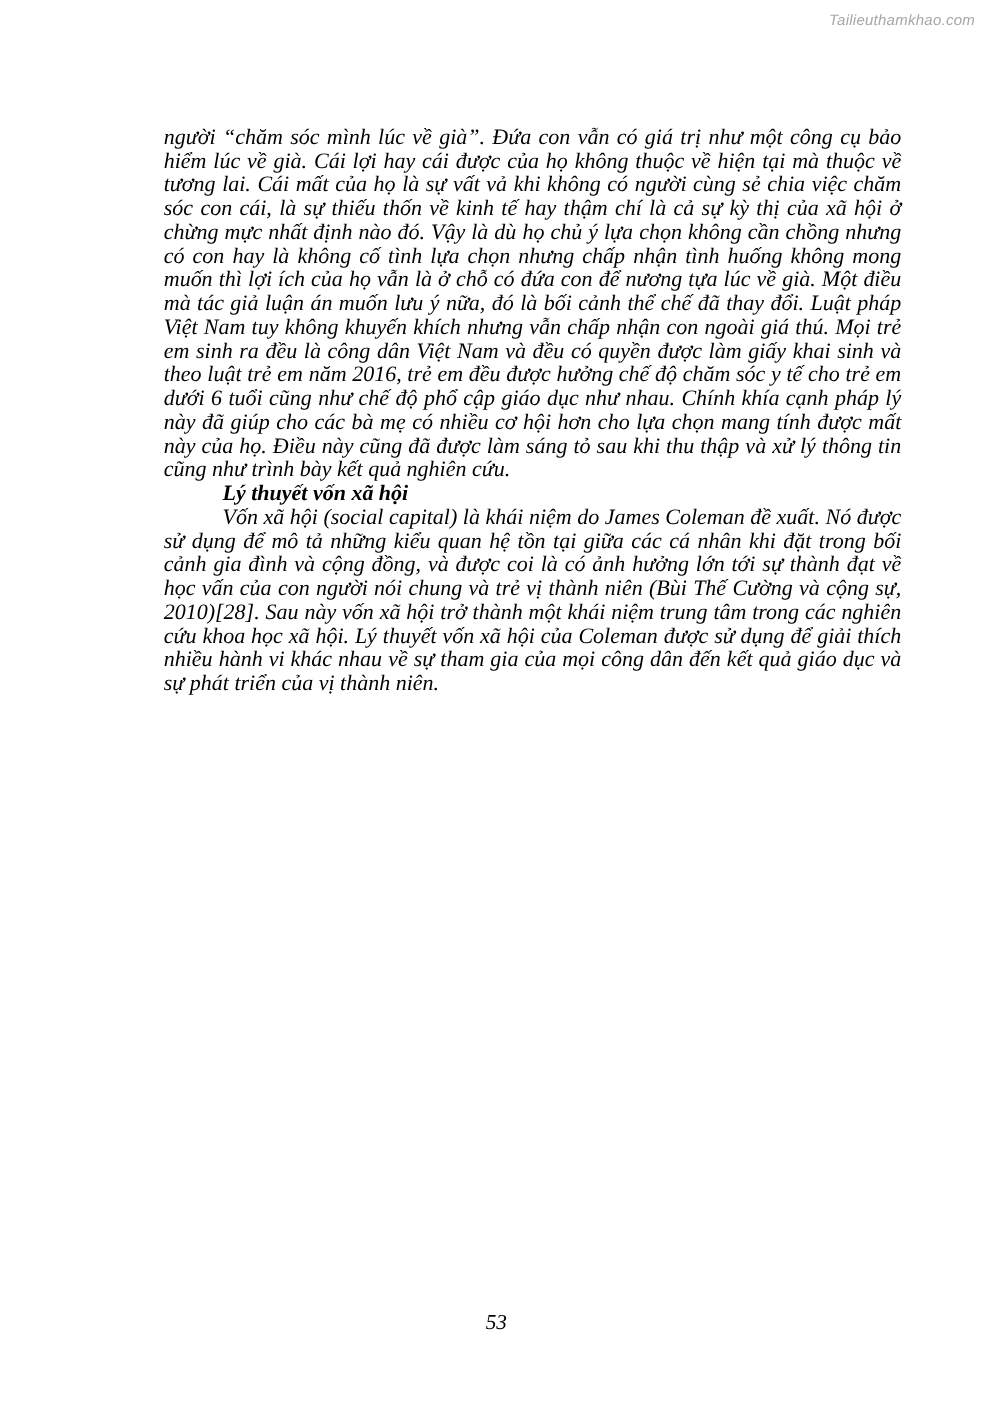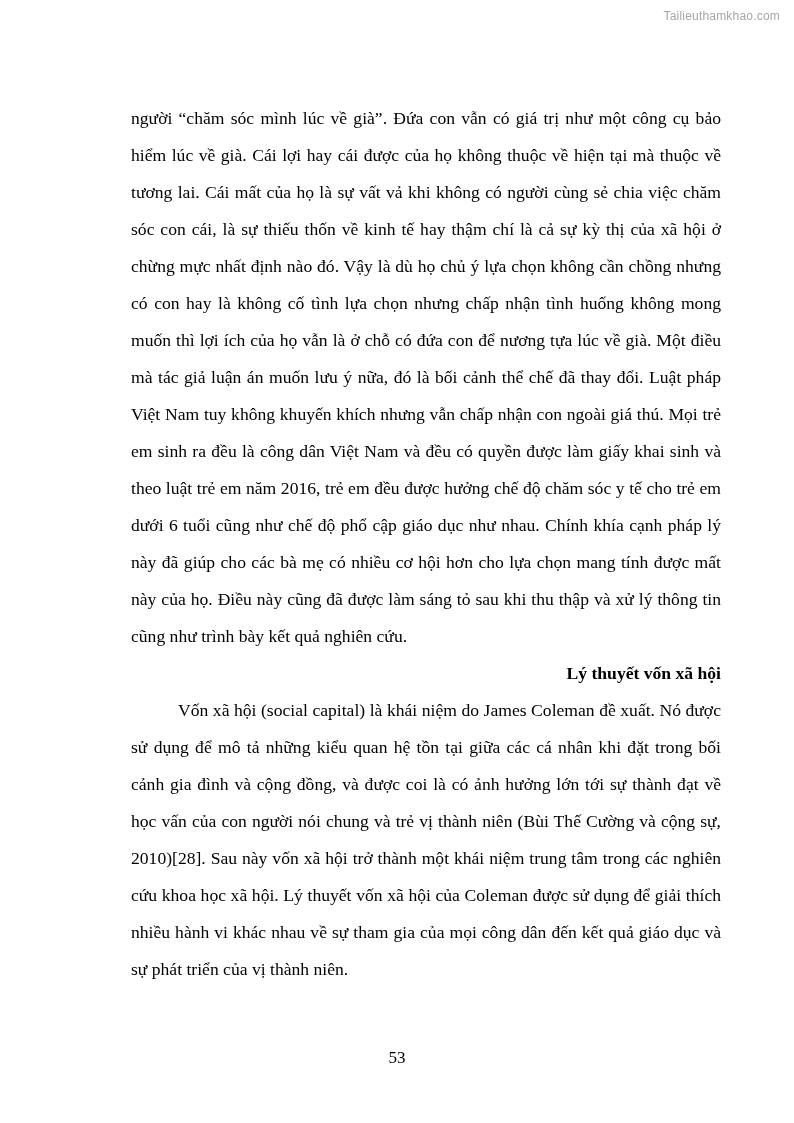--- a/index.html
+++ b/index.html
@@ -8,54 +8,55 @@
     background: #ffffff;
   }
   .page {
     position: relative;
     width: 794px;
     height: 1123px;
     background: #ffffff;
     overflow: hidden;
     font-family: "Liberation Serif", serif;
     color: #000000;
+    font-style: italic;
   }
   .watermark {
     position: absolute;
     top: 9px;
     right: 14px;
     font-family: "Liberation Sans", sans-serif;
     font-size: 12px;
     color: #a6a6a6;
     letter-spacing: 0.2px;
   }
   .content {
     position: absolute;
     top: 100px;
     left: 131px;
     width: 590px;
     font-size: 17.6px;
-    line-height: 37px;
+    line-height: 19px;
     text-align: justify;
     text-justify: inter-word;
   }
   .para {
     margin: 0;
     padding: 0;
     text-indent: 47px;
   }
   .para.no-indent {
     text-indent: 0;
   }
   .heading {
     margin: 0;
     padding: 0;
     font-weight: bold;
     text-indent: 47px;
-    text-align: right;
+    text-align: left;
   }
   .page-number {
     position: absolute;
     top: 1048px;
     left: 0;
     width: 100%;
     text-align: center;
     font-size: 17px;
   }
 </style>

